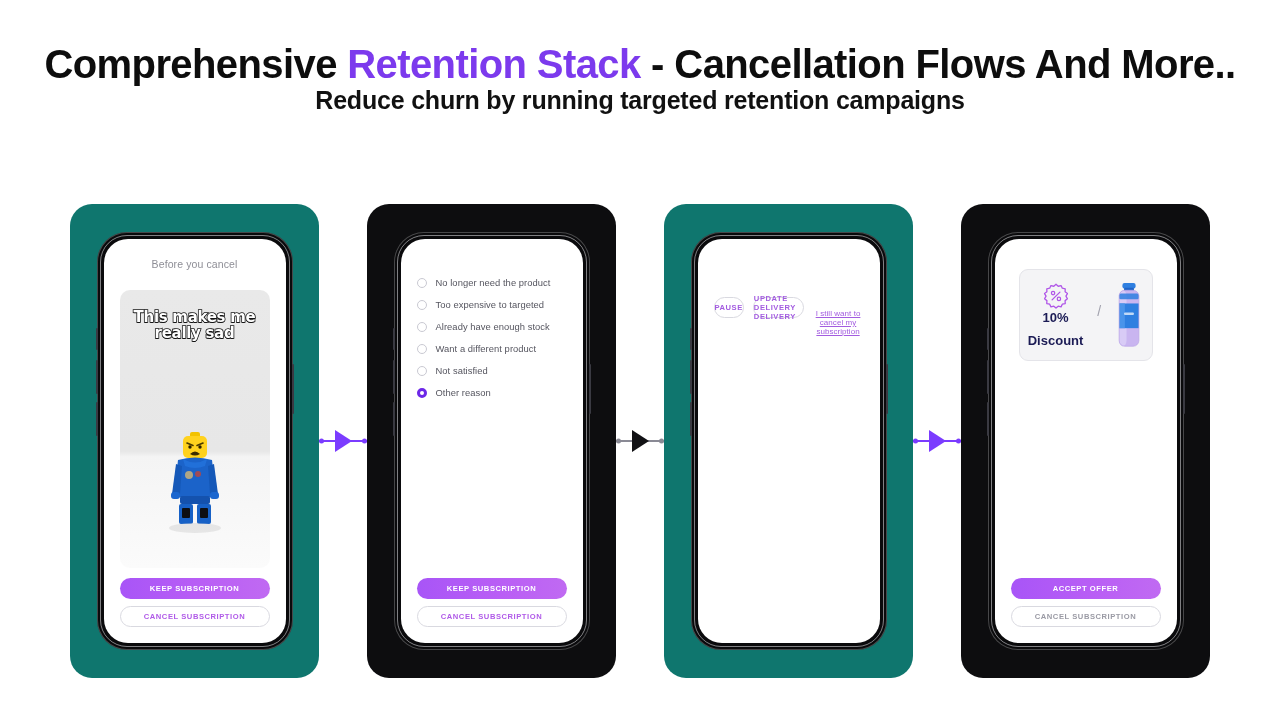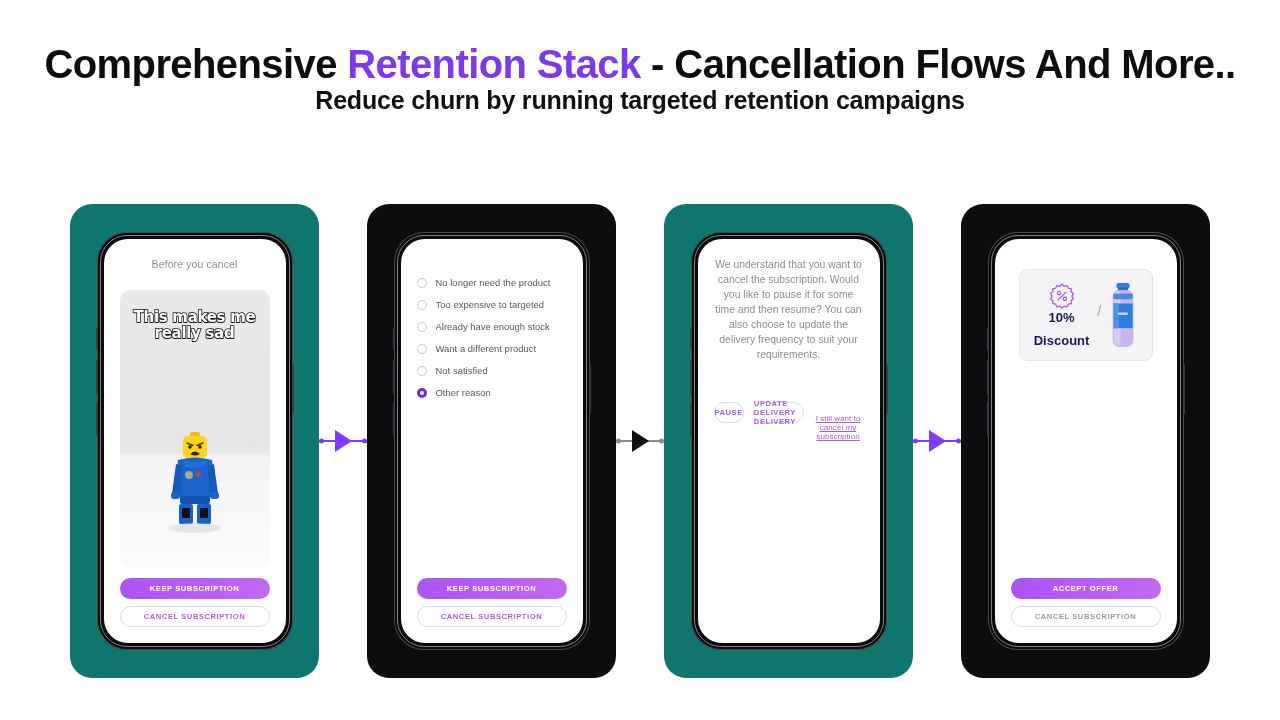--- a/index.html
+++ b/index.html
@@ -244,21 +244,21 @@
   
   .offer-card {
     margin: 12px 10px 0;
     height: 92px;
     background: #f4f4f6;
     border: 1px solid #e4e4e9;
     border-radius: 9px;
     display: flex;
     align-items: center;
     justify-content: center;
-    gap: 6px;
+    gap: 12px;
     padding: 6px 8px;
   }
   .offer-left {
     display: flex;
     flex-direction: column;
     align-items: center;
     gap: 2px;
   }
   .disc-amt {
     font-size: 13px;
@@ -447,21 +447,20 @@
       <span class="dot r"></span>
     </div>
 
     <div class="panel purple">
       <div class="phone">
         <span class="side-btn b1"></span>
         <span class="side-btn b2"></span>
         <span class="side-btn b3"></span>
         <span class="side-btn b4"></span>
         <div class="screen">
-          <div class="body-copy">We understand that you want to cancel the subscription. Would you like to pause it for some time and then resume? You can also choose to update the delivery frequency to suit your requirements.</div>
           <div class="mid-stack">
             <div class="btn outline soft">PAUSE</div>
             <div class="btn outline soft">UPDATE DELIVERY DELIVERY</div>
             <div class="link-cancel">I still want to cancel my subscription</div>
           </div>
         </div>
       </div>
     </div>
 
     <div class="connector c-purple">

